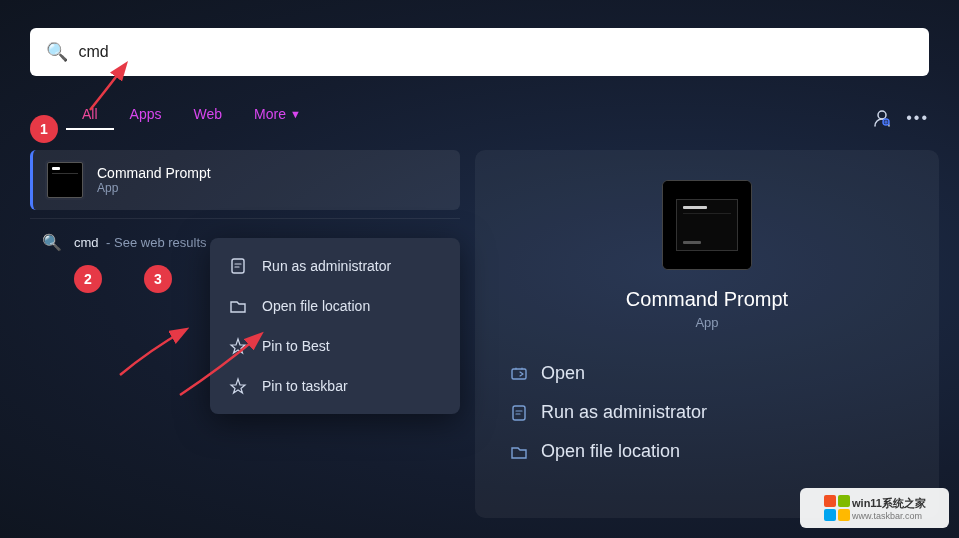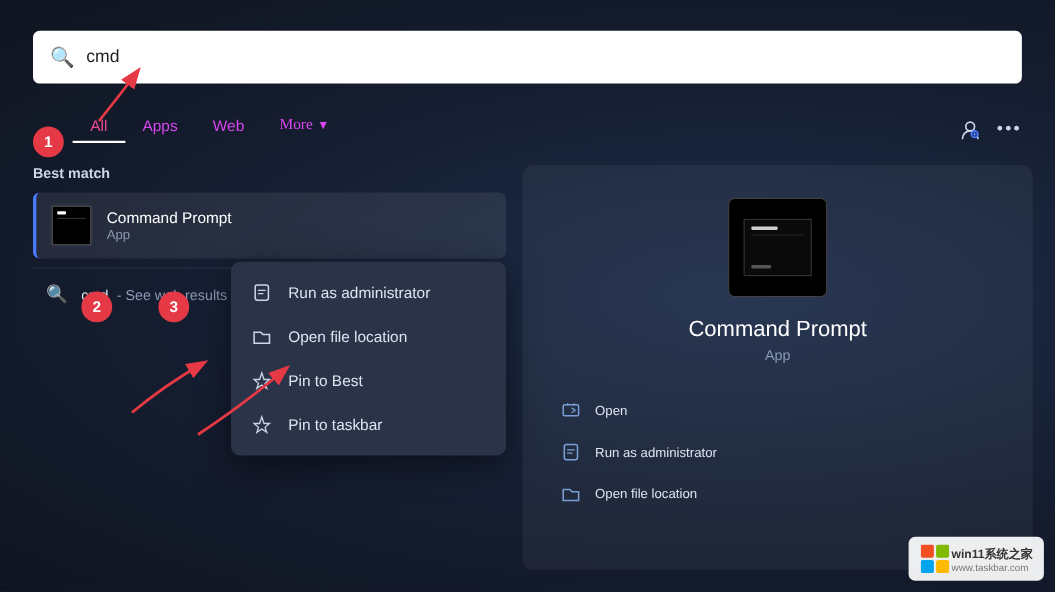--- a/index.html
+++ b/index.html
@@ -73,21 +73,20 @@
 
     .tab-item.active {
       color: #ec4899;
       border-bottom: 2px solid #ffffff;
     }
 
     .more-tab {
       display: flex;
       align-items: center;
       gap: 4px;
-      font-family: Liberation Serif, serif;
     }
 
     
     .top-right-icons {
       position: absolute;
       top: 108px;
       right: 30px;
       display: flex;
       align-items: center;
       gap: 14px;
@@ -299,21 +298,21 @@
       width: 20px;
       height: 20px;
       display: flex;
       align-items: center;
       justify-content: center;
       color: #7a9fd4;
       font-size: 15px;
     }
 
     .action-label {
-      font-size: 12px;
+      font-size: 18px;
       color: #dde4f0;
     }
 
     
     .step-badge {
       position: absolute;
       width: 28px;
       height: 28px;
       background: #e63946;
       border-radius: 50%;
@@ -333,21 +332,21 @@
       pointer-events: none;
     }
 
     
     .watermark {
       position: absolute;
       bottom: 10px;
       right: 10px;
       background: rgba(255,255,255,0.92);
       border-radius: 6px;
-      padding: 6px 10px;
+      padding: 6px 23px;
       display: flex;
       align-items: center;
       gap: 1px;
       z-index: 30;
     }
 
     .wm-logo {
       width: 28px;
       height: 28px;
       display: flex;
@@ -429,21 +428,20 @@
         <circle cx="14" cy="14" r="3" fill="#1a2035" stroke="#4a7aff" stroke-width="1.5"></circle>
         <path d="M14 12.5v3M12.5 14h3" stroke="#4a7aff" stroke-width="1.2" stroke-linecap="round"></path>
       </svg>
     </button>
     <button class="icon-btn">
       <span style="letter-spacing:2px; font-size:16px; color:#cdd6e8;">•••</span>
     </button>
   </div>
 
   <div class="left-panel">
-    <div class="best-match-label">Best match</div>
 
     <div class="result-item">
       <div class="result-icon">
         <div class="cmd-icon-mini" style="background:#000; width:36px; height:36px; border:1px solid #555; border-radius:2px; position:relative;">
           <div style="position:absolute; top:4px; left:4px; width:8px; height:3px; background:#fff; border-radius:1px;"></div>
           <div style="position:absolute; top:10px; left:4px; right:4px; height:1px; background:#333;"></div>
         </div>
       </div>
       <div class="result-info">
         <div class="result-title">Command Prompt</div>

